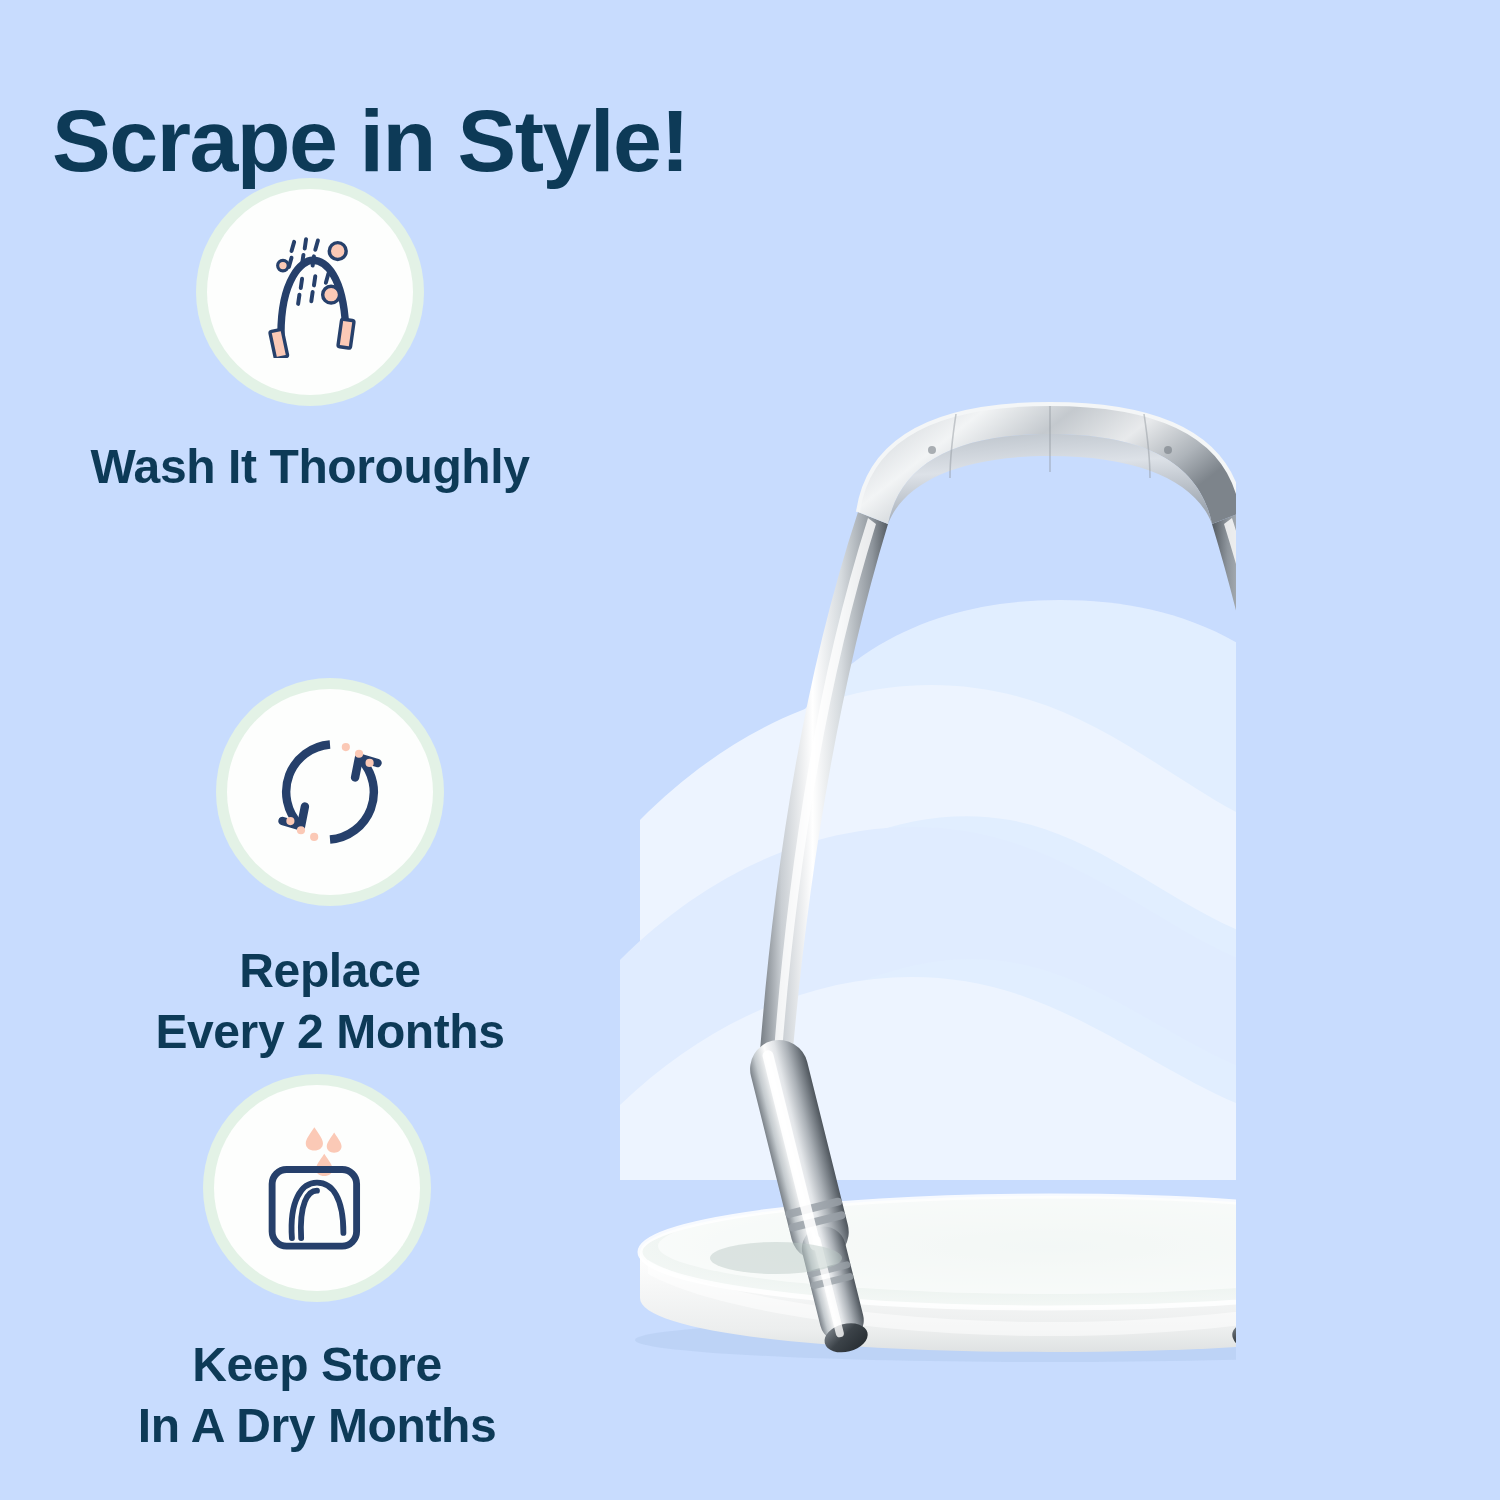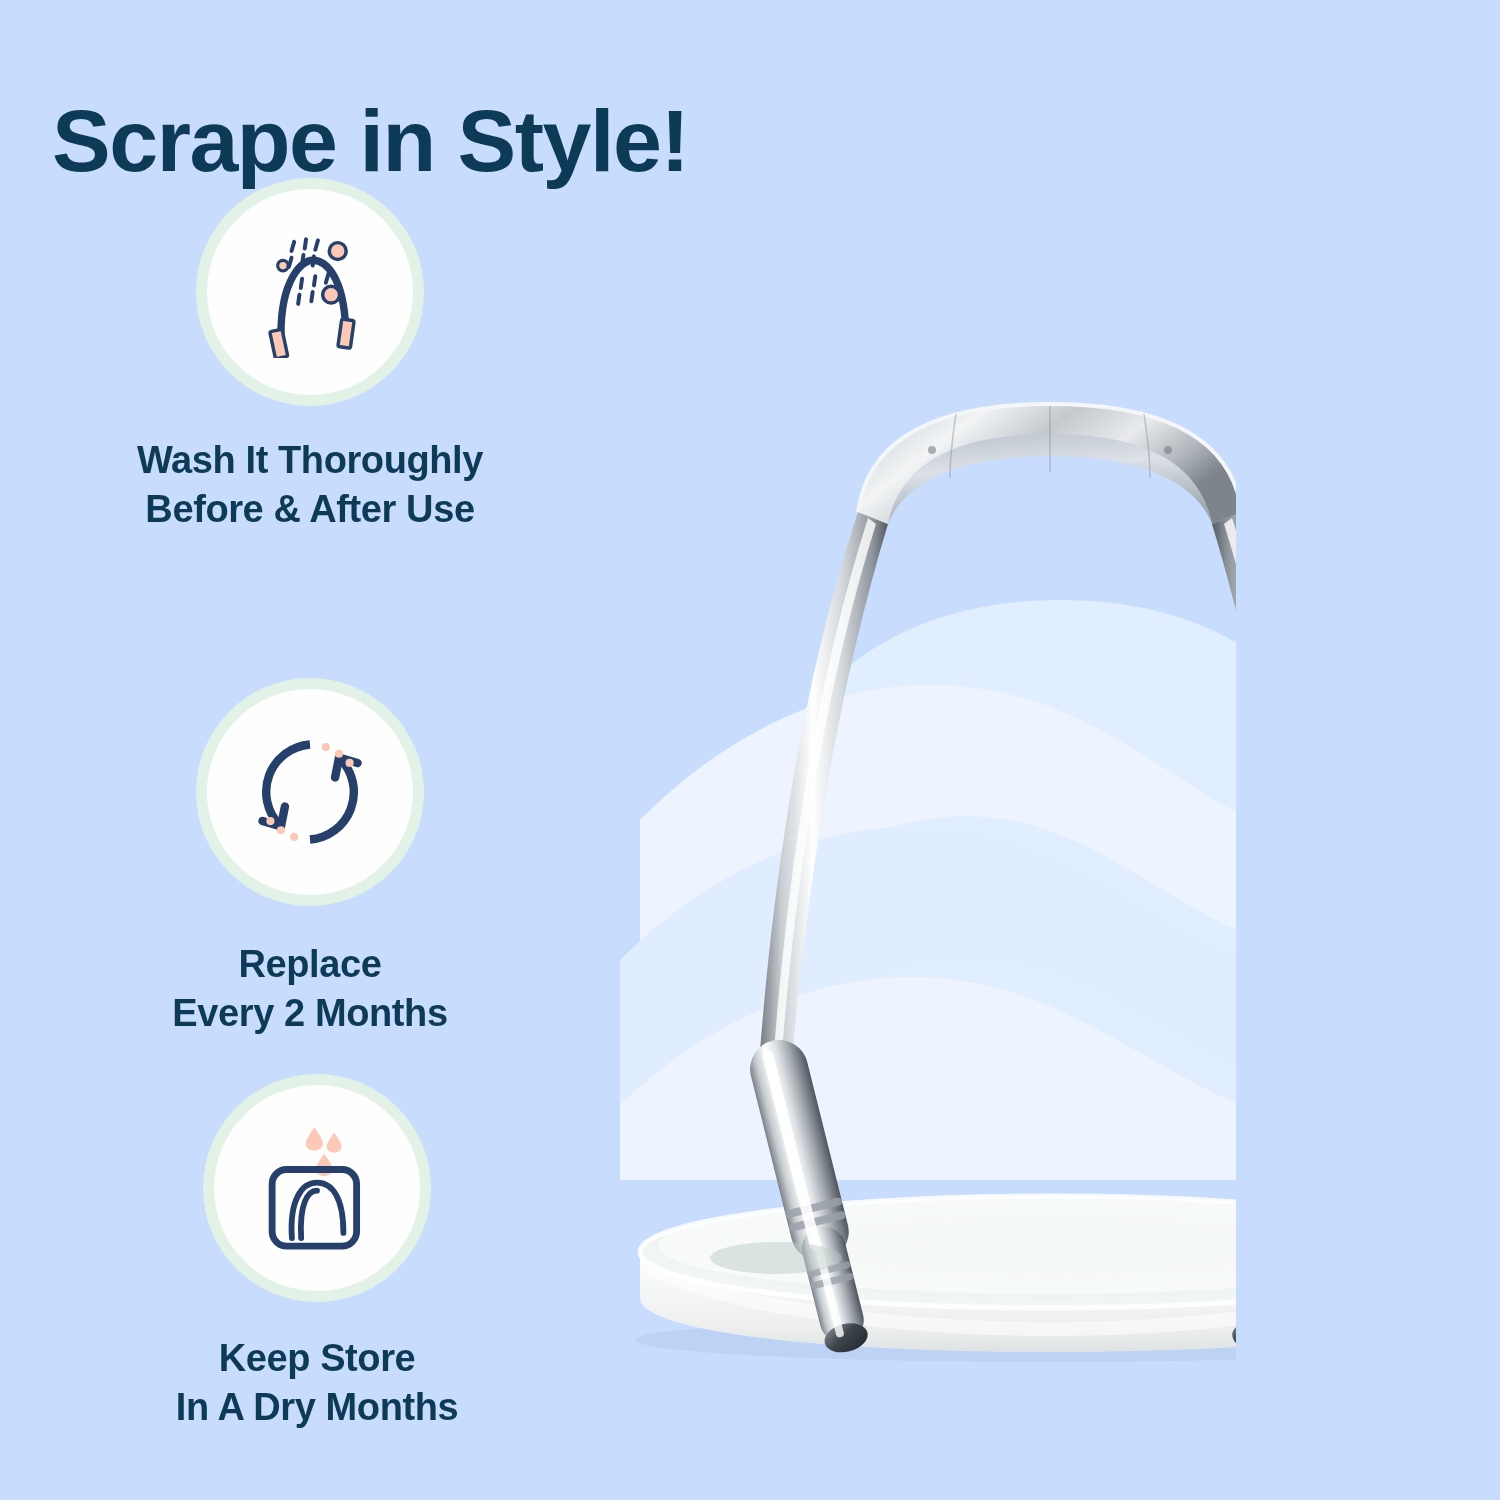--- a/index.html
+++ b/index.html
@@ -58,21 +58,21 @@
 
   .feature {
     position: absolute;
     left: 0;
     width: 620px;
     display: flex;
     flex-direction: column;
     align-items: center;
   }
   .feature.f0 { top: 0px; }
-  .feature.f1 { top: 500px; }
+  .feature.f1 { top: 500px; padding-left: 20px; }
   .feature.f2 { top: 896px; padding-left: 7px; }
 
   .icon-badge {
     position: relative;
     width: 228px;
     height: 228px;
     border-radius: 50%;
     background: #e3f2e6;
     display: flex;
     align-items: center;
@@ -92,21 +92,21 @@
     z-index: 2;
     width: 132px;
     height: 132px;
     display: block;
   }
 
   .feature-caption {
     margin-top: 30px;
     text-align: center;
     color: #0d3a57;
-    font-size: 38px;
+    font-size: 48px;
     font-weight: 700;
     line-height: 1.28;
     letter-spacing: -0.4px;
     white-space: nowrap;
   }
   .feature.f1 .feature-caption { margin-top: 34px; }
   .feature.f2 .feature-caption { margin-top: 32px; }
 
   
   #product {
@@ -194,21 +194,20 @@
             <line x1="64" y1="36" x2="62" y2="43"></line>
           </g>
 
           <circle cx="71" cy="19" r="6.4" fill="#fbc9b6" stroke="#26406b" stroke-width="2.6"></circle>
           <circle cx="29.5" cy="30" r="4" fill="#fbc9b6" stroke="#26406b" stroke-width="2.4"></circle>
           <circle cx="66" cy="52" r="6.4" fill="#fbc9b6" stroke="#26406b" stroke-width="2.6"></circle>
         </svg>
       </div>
       <div class="feature-caption">
         <div>Wash It Thoroughly</div>
-        <div>Before &amp; After Use</div>
       </div>
     </div>
 
     <div class="feature f1">
       <div class="icon-badge">
         <svg viewBox="0 0 100 100">
 
           <g fill="none" stroke="#26406b" stroke-width="6.4" stroke-linecap="butt">
             <path d="M 50 14 A 36 36 0 0 0 27 75"></path>
             <path d="M 50 86 A 36 36 0 0 0 73 25"></path>

